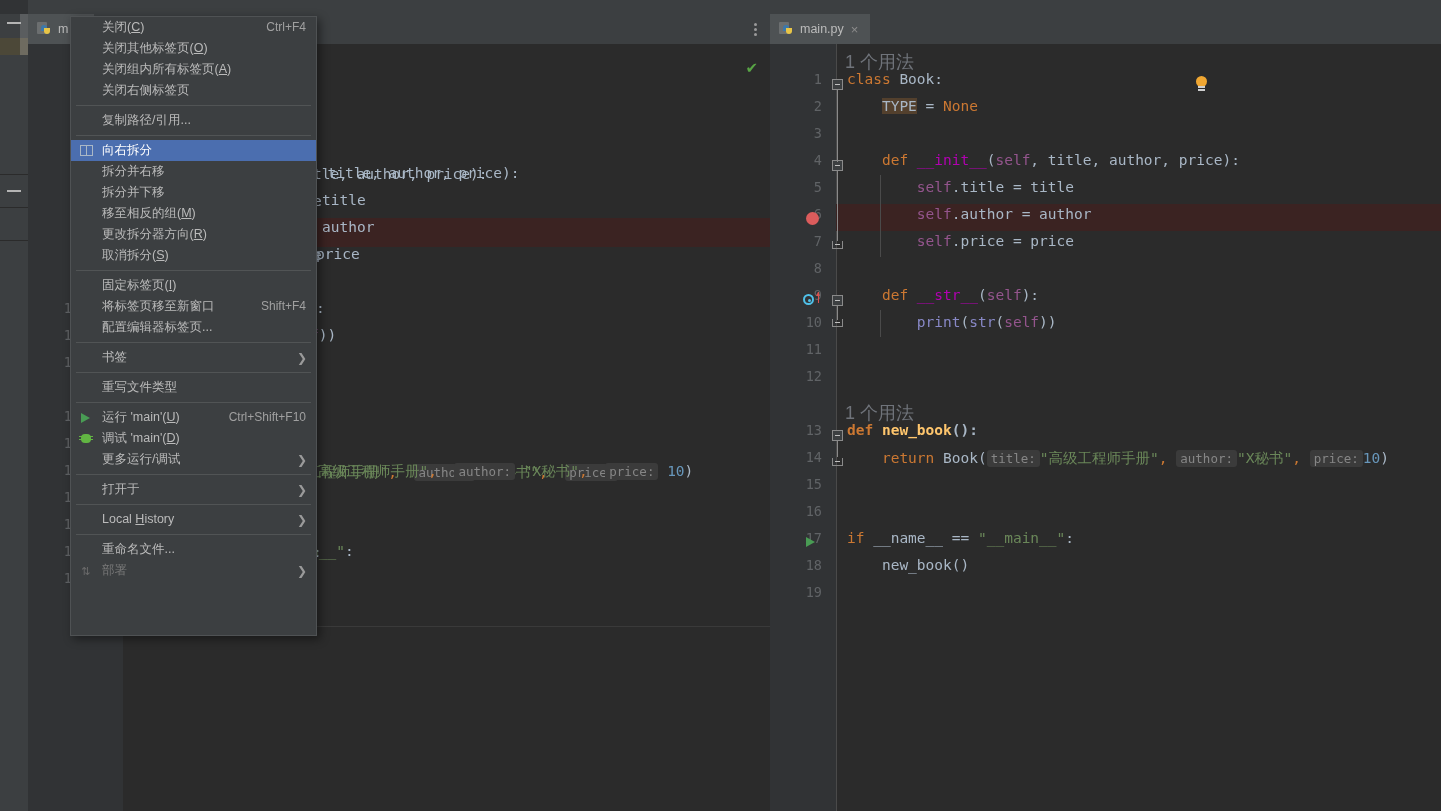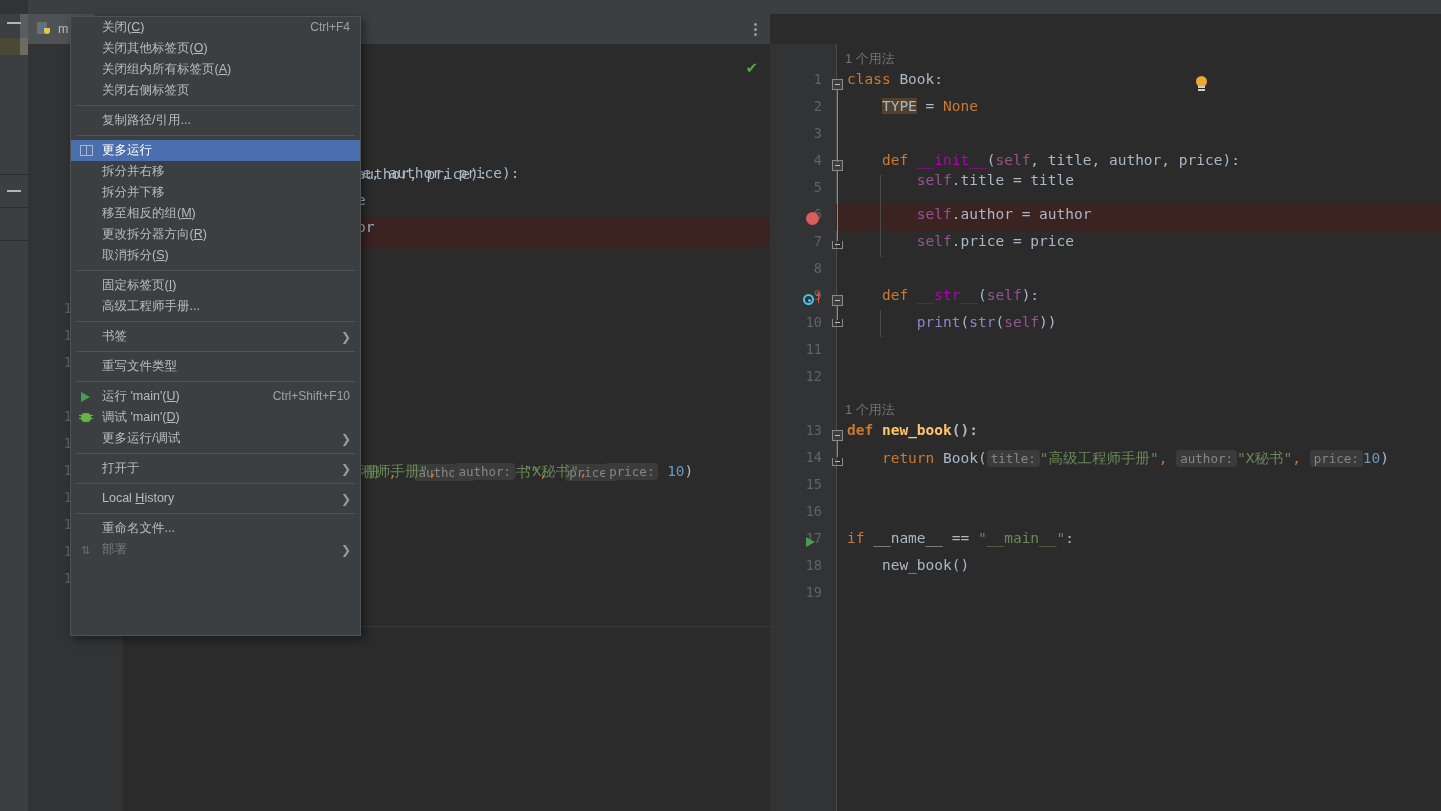--- a/index.html
+++ b/index.html
@@ -68,21 +68,21 @@
   .selfp{color:#94558d;}
   .magic{color:#b200b2;}
   .str{color:#6a8759;}
   .num{color:#6897bb;}
   .none{color:#cc7832;}
   .builtin{color:#8888c6;}
   .ident{color:#a9b7c6;}
   .param{color:#a9b7c6;}
   .hint{background:#3b3b3b;color:#868686;border-radius:3px;padding:1px 4px;font-size:12.5px;}
   .typehl{background:#53402d;margin-top:48px;}
-  .usage{position:absolute;color:#6f737a;font-size:13px;font-family:"Liberation Sans",sans-serif;}
+  .usage{position:absolute;color:#6f737a;font-size:18px;font-family:"Liberation Sans",sans-serif;}
 
   
   .g-fold{position:absolute;width:11px;height:11px;box-sizing:border-box;border:1px solid #8a8a8a;
           background:#3c3f41;}
   .g-fold:after{content:"";position:absolute;left:2px;top:4px;width:5px;height:1px;background:#c0c0c0;}
   .g-foldbot{position:absolute;width:11px;height:11px;}
   .g-foldbot:before{content:"";position:absolute;left:0;top:3px;width:11px;height:8px;
           border:1px solid #8a8a8a;border-top:0;box-sizing:border-box;}
   .g-foldbot:after{content:"";position:absolute;left:3px;top:6px;width:5px;height:1px;background:#c0c0c0;}
   .g-vline{position:absolute;width:1px;background:#8a8a8a;}
@@ -93,21 +93,21 @@
   .g-arrow{position:absolute;width:1px;height:11px;background:#d9534f;}
   .g-arrow:before{content:"";position:absolute;left:-2px;top:0;border-left:2.5px solid transparent;border-right:2.5px solid transparent;border-bottom:4px solid #d9534f;}
   .bulb{position:absolute;width:13px;height:16px;}
   .bulb .bl{position:absolute;left:1px;top:0;width:11px;height:11px;border-radius:50%;background:#f0a732;}
   .bulb .s1{position:absolute;left:3px;top:10px;width:7px;height:2px;background:#cfcfcf;}
   .bulb .s2{position:absolute;left:3px;top:13px;width:7px;height:2px;background:#cfcfcf;}
 
   .indentguide{position:absolute;width:1px;background:#4a4a4a;}
 
   
-  .ctxmenu{position:absolute;left:70px;top:16px;width:291px;height:620px;
+  .ctxmenu{position:absolute;left:70px;top:16px;width:247px;height:620px;
            background:#3c3f41;border:1px solid #4f5254;box-sizing:border-box;
            box-shadow:3px 3px 9px rgba(0,0,0,.45);}
   .mi{position:relative;height:21px;line-height:21px;display:flex;align-items:center;
       padding-left:31px;box-sizing:border-box;color:#bbbbbb;font-size:12.5px;white-space:nowrap;cursor:default;}
   .mi.sel{background:#4b6eaf;color:#ffffff;}
   .mi.disabled{color:#777777;}
   .mi .acc{position:absolute;right:10px;color:#a0a0a0;font-size:12px;}
   .mi .arrow{position:absolute;right:9px;color:#9a9a9a;font-size:12px;line-height:1;}
   .mi .mico{position:absolute;left:8px;top:3px;width:15px;height:15px;}
   .msep{height:1px;background:#515455;margin:4px 5px;}
@@ -215,20 +215,31 @@
   <div style="position:absolute;left:310px;top:165px;color:#a9b7c6;font-family:'DejaVu Sans Mono',monospace;font-size:14.5px;white-space:pre;">, title, author, price):</div>
   <div style="position:absolute;left:322px;top:192px;color:#a9b7c6;font-family:'DejaVu Sans Mono',monospace;font-size:14.5px;white-space:pre;">title</div>
   <div style="position:absolute;left:322px;top:219px;color:#a9b7c6;font-family:'DejaVu Sans Mono',monospace;font-size:14.5px;white-space:pre;">author</div>
   <div style="position:absolute;left:316px;top:246px;color:#a9b7c6;font-family:'DejaVu Sans Mono',monospace;font-size:14.5px;white-space:pre;">price</div>
   <div style="position:absolute;left:316px;top:300px;color:#a9b7c6;font-family:'DejaVu Sans Mono',monospace;font-size:14.5px;white-space:pre;">:</div>
   <div style="position:absolute;left:310px;top:327px;color:#94558d;font-family:'DejaVu Sans Mono',monospace;font-size:14.5px;white-space:pre;">f<span style="color:#a9b7c6;">))</span></div>
   <div style="position:absolute;left:318px;top:462px;font-family:'DejaVu Sans Mono',monospace;font-size:14.5px;white-space:pre;"><span class="str">高级工程师手册"</span><span class="kw">,</span>  <span class="hint">author:</span><span class="str"> "X秘书"</span><span class="kw">,</span>  <span class="hint">price:</span><span class="num"> 10</span><span class="ident">)</span></div>
   <div style="position:absolute;left:310px;top:543px;font-family:'DejaVu Sans Mono',monospace;font-size:14.5px;white-space:pre;"><span class="str">n__"</span><span class="ident">:</span></div>
 
   <div class="rightpane">
+    <div class="rp-tabbar">
+      <div class="rp-tab">
+        <span class="pyicon">
+          <span class="b"></span>
+            <span class="p1"></span>
+            <span class="p2"></span>
+        </span>
+        <span class="tablabel">main.py</span>
+        <span class="tabclose">×</span>
+      </div>
+    </div>
 
     <div class="rp-gutter"></div>
     <div class="rp-code"></div>
     <div class="rp-foldline"></div>
   </div>
 
   <div style="position:absolute;left:836px;top:204px;width:605px;height:27px;background:#3b2322;"></div>
 
   <div class="usage" style="left:845px;top:50px;">1 个用法</div>
   <div class="usage" style="left:845px;top:401px;">1 个用法</div>
@@ -278,21 +289,21 @@
   <div class="bulb" style="left:1195px;top:76px;">
     <span class="bl"></span>
       <span class="s1"></span>
       <span class="s2"></span>
   </div>
 
   <div>
     <div class="codeline" style="left:847px;top:71px;"><span class="kw">class</span> <span class="cls" style="color:#a9b7c6;">Book</span><span class="ident">:</span></div>
     <div class="codeline" style="left:847px;top:98px;">    <span class="typehl">TYPE</span> <span class="ident">=</span> <span class="none">None</span></div>
     <div class="codeline" style="left:847px;top:152px;">    <span class="kw">def</span> <span class="magic">__init__</span><span class="ident">(</span><span class="selfp">self</span><span class="ident">, </span><span class="ident">title</span><span class="ident">, </span><span class="ident">author</span><span class="ident">, </span><span class="ident">price</span><span class="ident">):</span></div>
-    <div class="codeline" style="left:847px;top:172px;">        <span class="selfp">self</span><span class="ident">.</span><span class="ident">title</span> <span class="ident">=</span> <span class="ident">title</span></div>
+    <div class="codeline" style="left:847px;top:179px;">        <span class="selfp">self</span><span class="ident">.</span><span class="ident">title</span> <span class="ident">=</span> <span class="ident">title</span></div>
     <div class="codeline" style="left:847px;top:206px;">        <span class="selfp">self</span><span class="ident">.</span><span class="ident">author</span> <span class="ident">=</span> <span class="ident">author</span></div>
     <div class="codeline" style="left:847px;top:233px;">        <span class="selfp">self</span><span class="ident">.</span><span class="ident">price</span> <span class="ident">=</span> <span class="ident">price</span></div>
     <div class="codeline" style="left:847px;top:287px;">    <span class="kw">def</span> <span class="magic">__str__</span><span class="ident">(</span><span class="selfp">self</span><span class="ident">):</span></div>
     <div class="codeline" style="left:847px;top:314px;">        <span class="builtin">print</span><span class="ident">(</span><span class="builtin">str</span><span class="ident">(</span><span class="selfp">self</span><span class="ident">))</span></div>
     <div class="codeline" style="left:847px;top:422px;font-weight:bold;"><span class="kw">def</span> <span class="fn">new_book</span><span class="ident">():</span></div>
     <div class="codeline" style="left:847px;top:449px;">    <span class="kw">return</span> <span class="cls">Book</span><span class="ident">(</span><span class="hint">title:</span><span class="str">"高级工程师手册"</span><span class="kw">,</span> <span class="hint">author:</span><span class="str">"X秘书"</span><span class="kw">,</span> <span class="hint">price:</span><span class="num">10</span><span class="ident">)</span></div>
     <div class="codeline" style="left:847px;top:530px;"><span class="kw">if</span> <span class="ident">__name__</span> <span class="ident">==</span> <span class="str">"__main__"</span><span class="ident">:</span></div>
     <div class="codeline" style="left:847px;top:557px;">    <span class="ident">new_book</span><span class="ident">()</span></div>
   </div>
 
@@ -312,21 +323,21 @@
       </div>
       <div class="msep"></div>
       <div class="mi">
         <span>复制路径/引用...</span>
       </div>
       <div class="msep"></div>
       <div class="mi sel">
         <span class="mico">
           <span class="ic-splitright"></span>
         </span>
-        <span>更多运行</span>
+        <span>向右拆分</span>
       </div>
       <div class="mi">
         <span>拆分并右移</span>
       </div>
       <div class="mi">
         <span>拆分并下移</span>
       </div>
       <div class="mi">
         <span>移至相反的组(<span class="ul">M</span>)</span>
       </div>
@@ -334,21 +345,25 @@
         <span>更改拆分器方向(<span class="ul">R</span>)</span>
       </div>
       <div class="mi">
         <span>取消拆分(<span class="ul">S</span>)</span>
       </div>
       <div class="msep"></div>
       <div class="mi">
         <span>固定标签页(<span class="ul">I</span>)</span>
       </div>
       <div class="mi">
-        <span>高级工程师手册...</span>
+        <span>将标签页移至新窗口</span>
+        <span class="acc">Shift+F4</span>
+      </div>
+      <div class="mi">
+        <span>配置编辑器标签页...</span>
       </div>
       <div class="msep"></div>
       <div class="mi">
         <span>书签</span>
         <span class="arrow">❯</span>
       </div>
       <div class="msep"></div>
       <div class="mi">
         <span>重写文件类型</span>
       </div>

